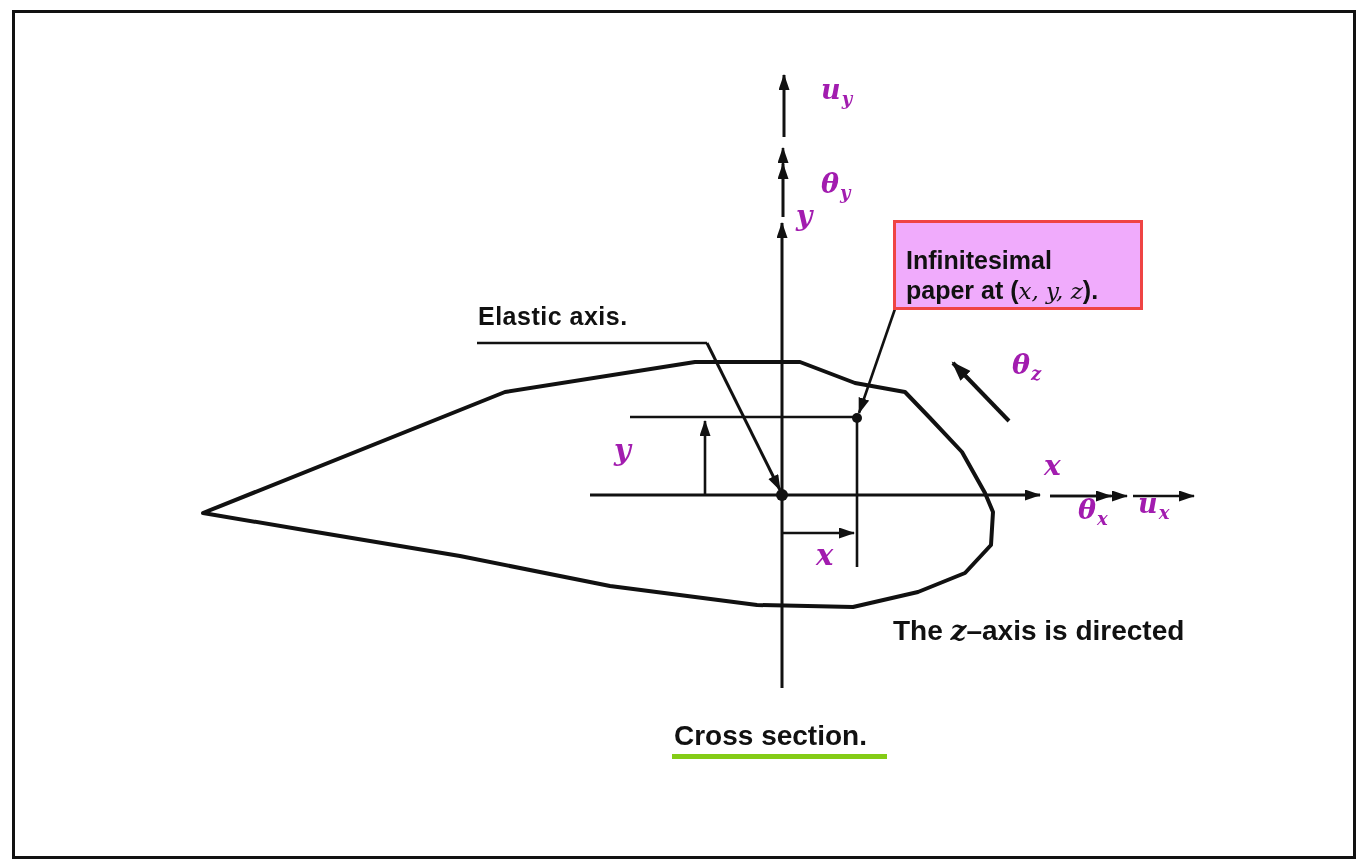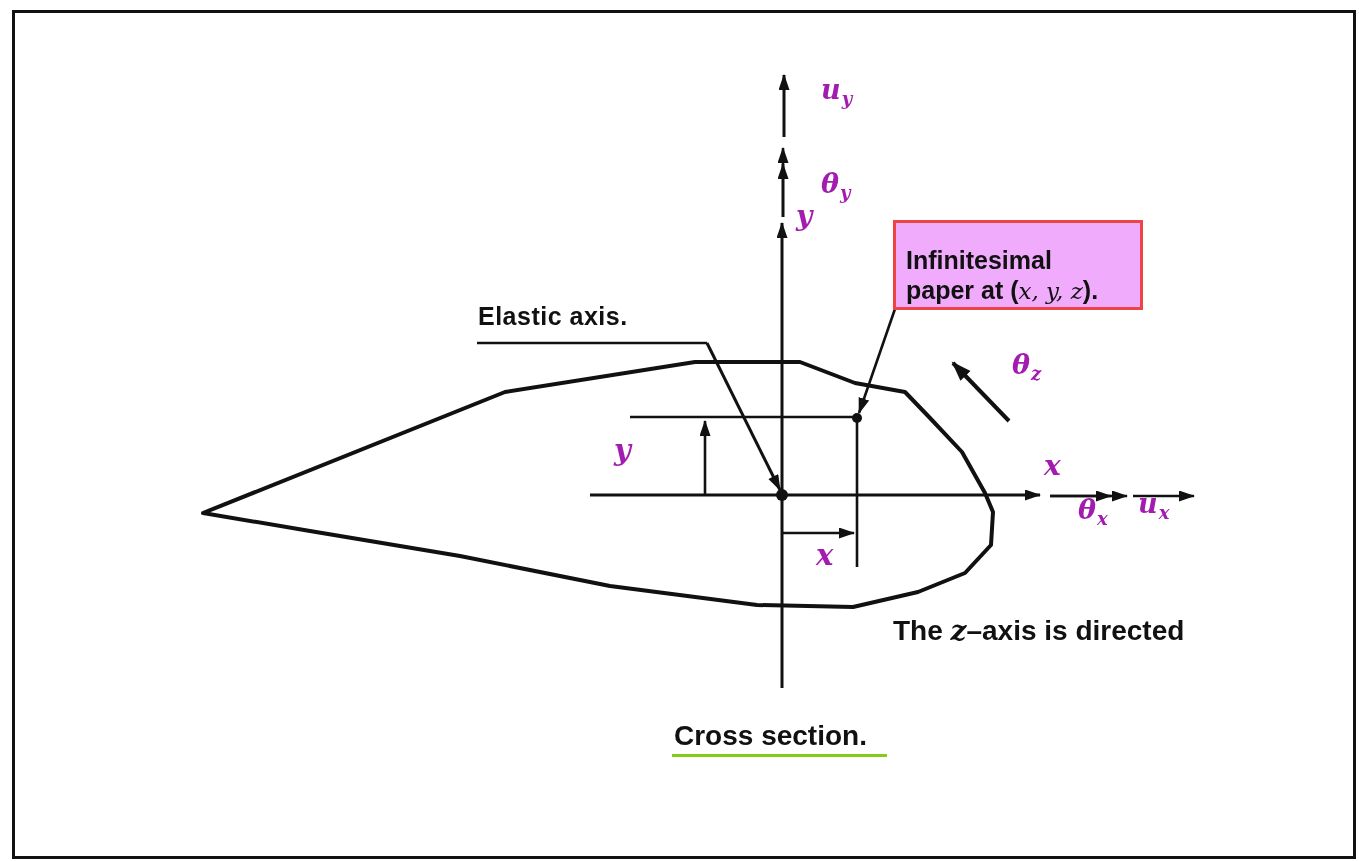--- a/index.html
+++ b/index.html
@@ -33,21 +33,21 @@
     border:3px solid #ef4444;background:#f0abfc;
     padding:22px 0 0 10px;
     font-size:25px;line-height:30px;
   }
   .infbox .mv{font-family:"DejaVu Serif", serif;font-style:italic;font-weight:normal;font-size:23px;}
   .znote{font-size:28px;line-height:45px;}
   .znote .mv{font-family:"DejaVu Serif", serif;font-style:italic;font-weight:bold;}
   .znote .l2{padding-left:14px;}
   .caption{
     font-size:28px;
-    border-bottom:3px solid #84cc16;
+    border-bottom:5px solid #84cc16;
     padding:0 8px 4px 2px;
     min-width:205px;display:inline-block;
   }
 </style>
 </head>
 <body>
 
 <div class="page">
 
   <svg class="draw" width="1359" height="861" viewBox="0 0 1359 861">

